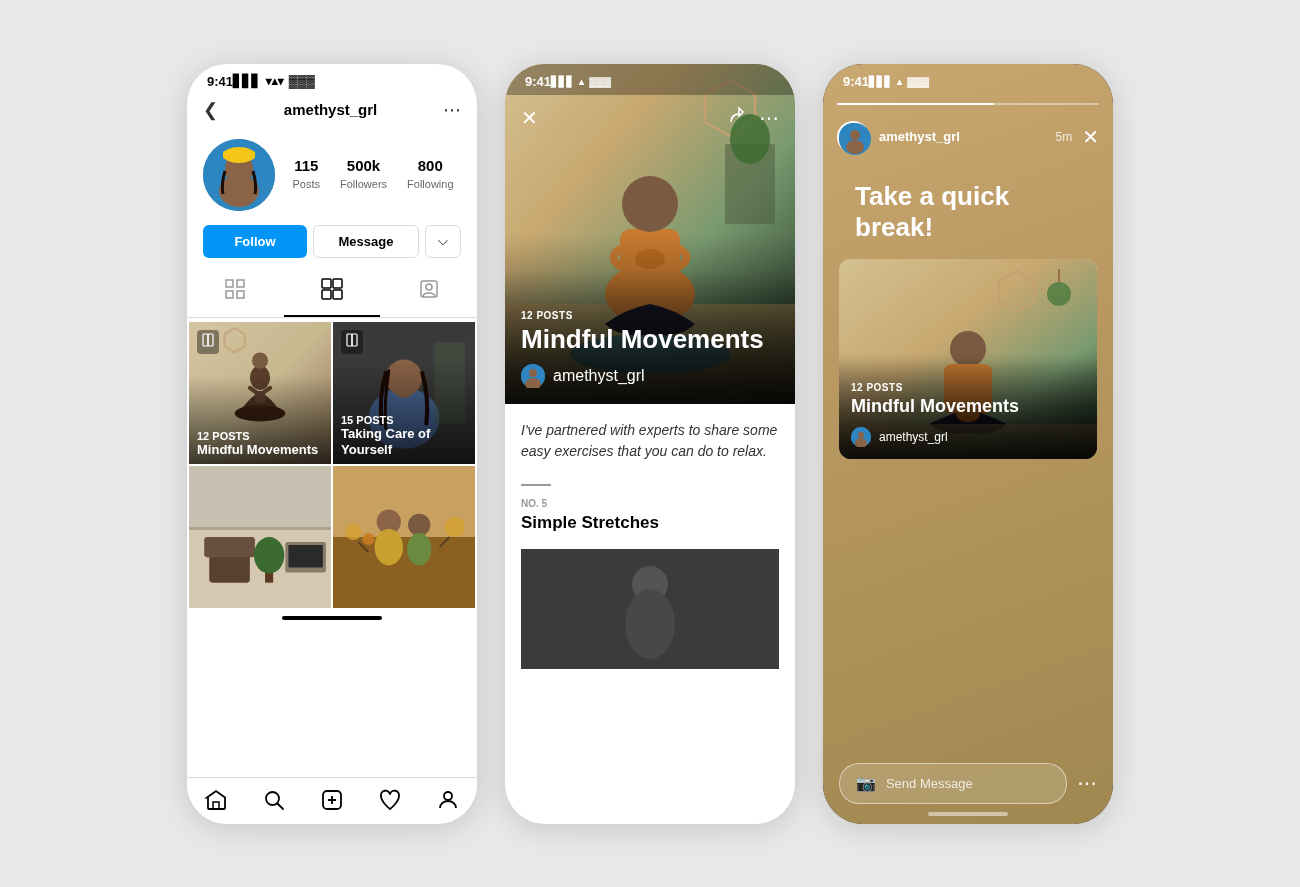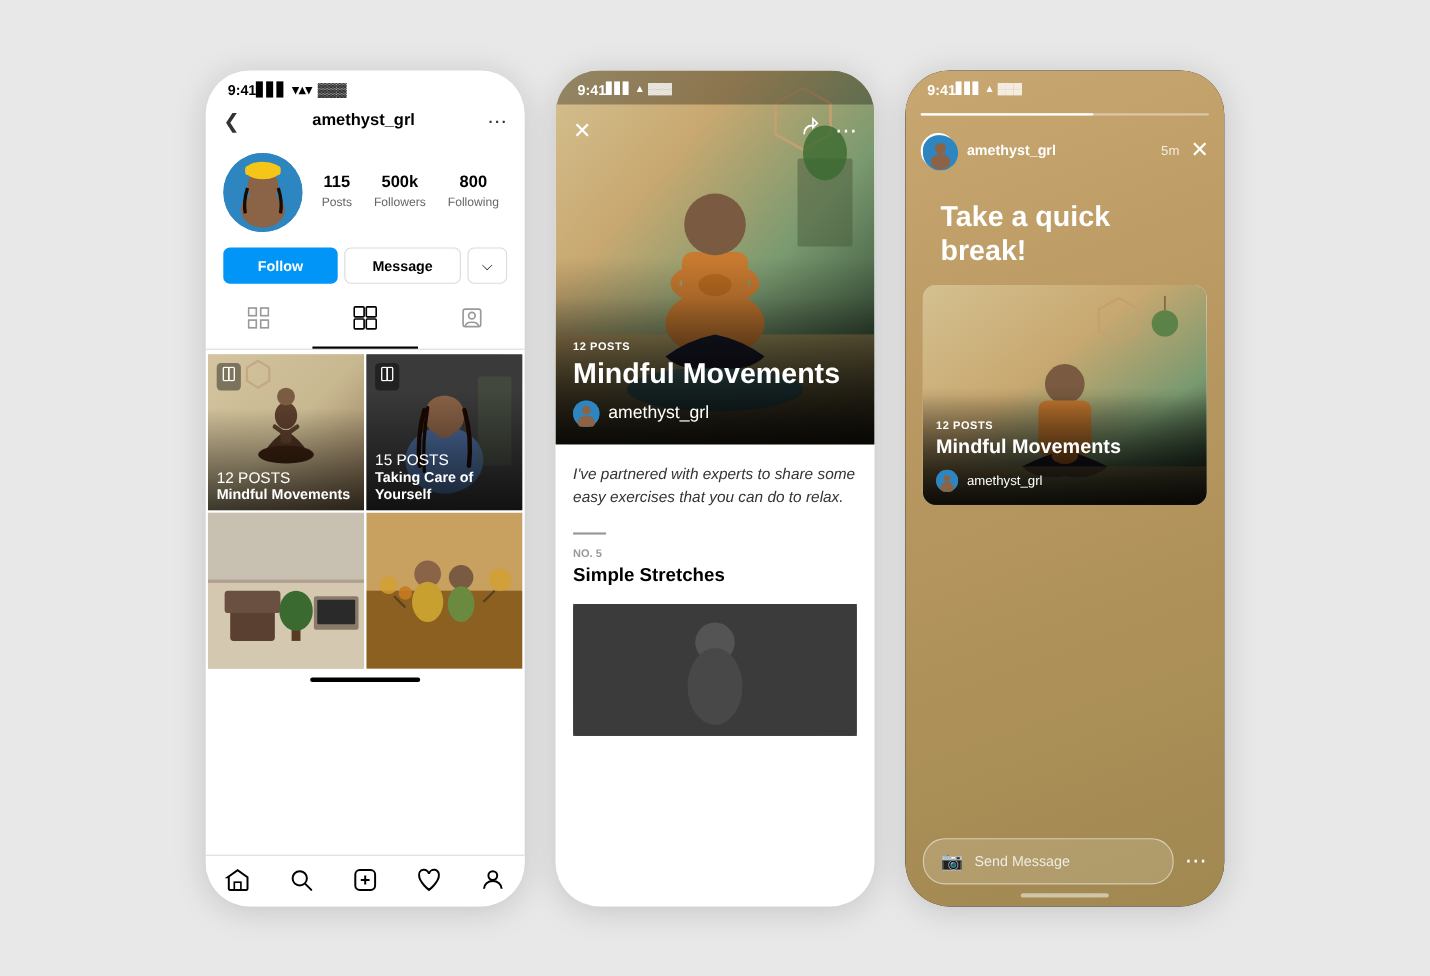--- a/index.html
+++ b/index.html
@@ -152,21 +152,21 @@
     }
     .grid-item-label {
       position: absolute;
       bottom: 0;
       left: 0;
       right: 0;
       background: linear-gradient(transparent, rgba(0,0,0,0.7));
       color: #fff;
       padding: 20px 8px 6px;
     }
-    .grid-posts { font-size: 14px; font-weight: 400; text-transform: uppercase; margin-top: 35px; }
+    .grid-posts { font-size: 11px; font-weight: 700; text-transform: uppercase; margin-top: 35px; }
     .grid-title { font-size: 13px; font-weight: 700; line-height: 1.2; }
     .portrait-bg {
       width: 100%; height: 100%;
       background: linear-gradient(160deg, #3a3a3a 0%, #555 40%, #888 70%, #aaa 100%);
     }
 
     
     .bottom-nav {
       display: flex;
       justify-content: space-around;

